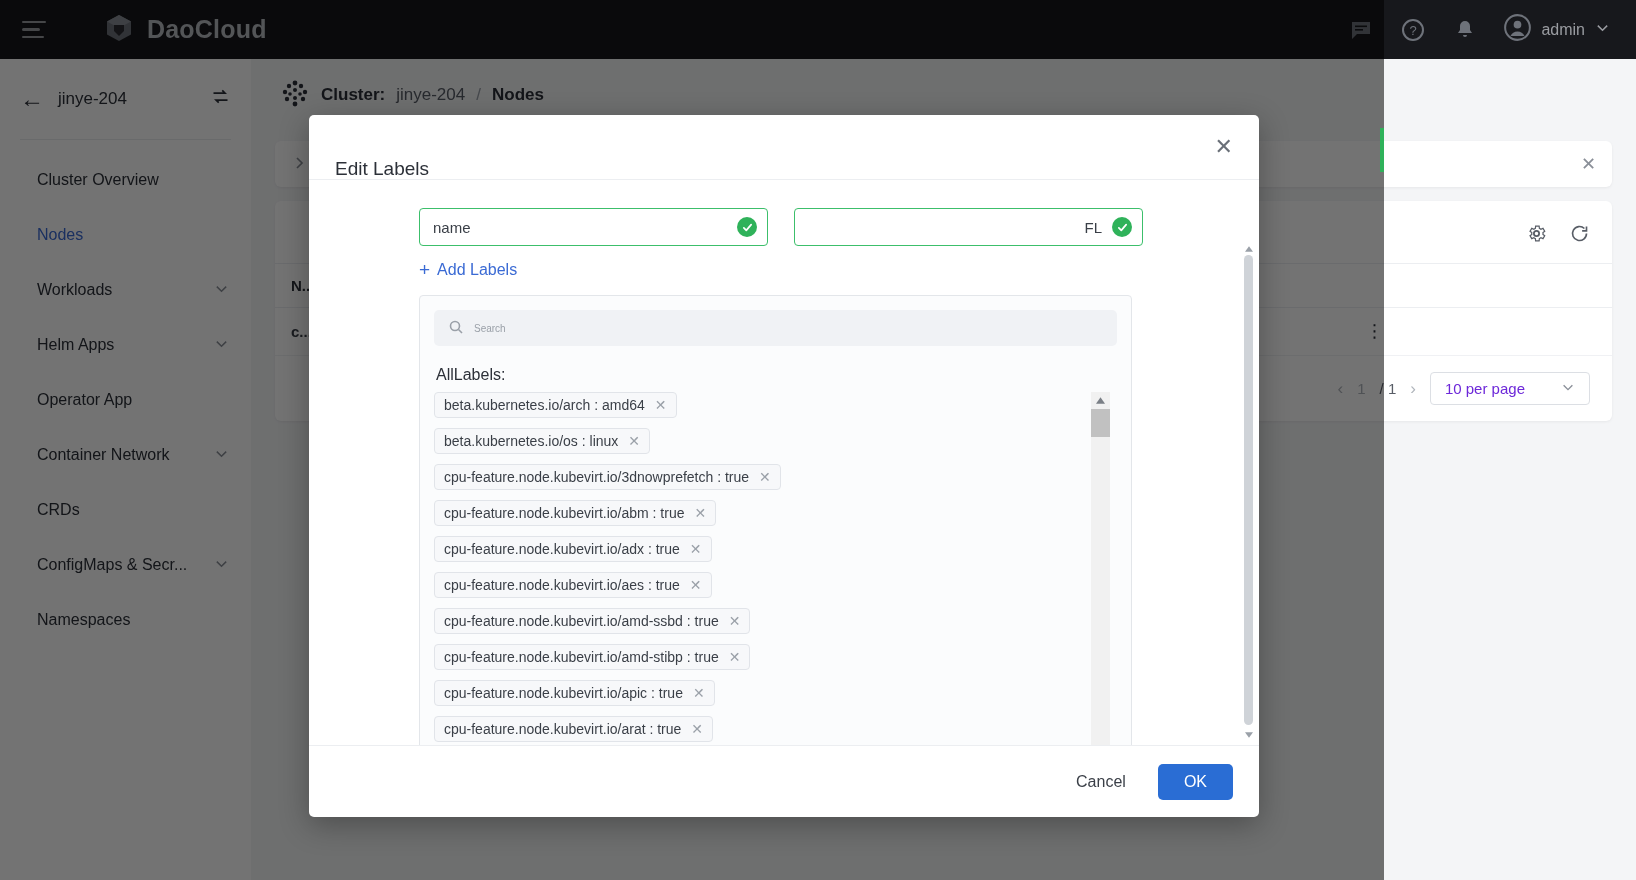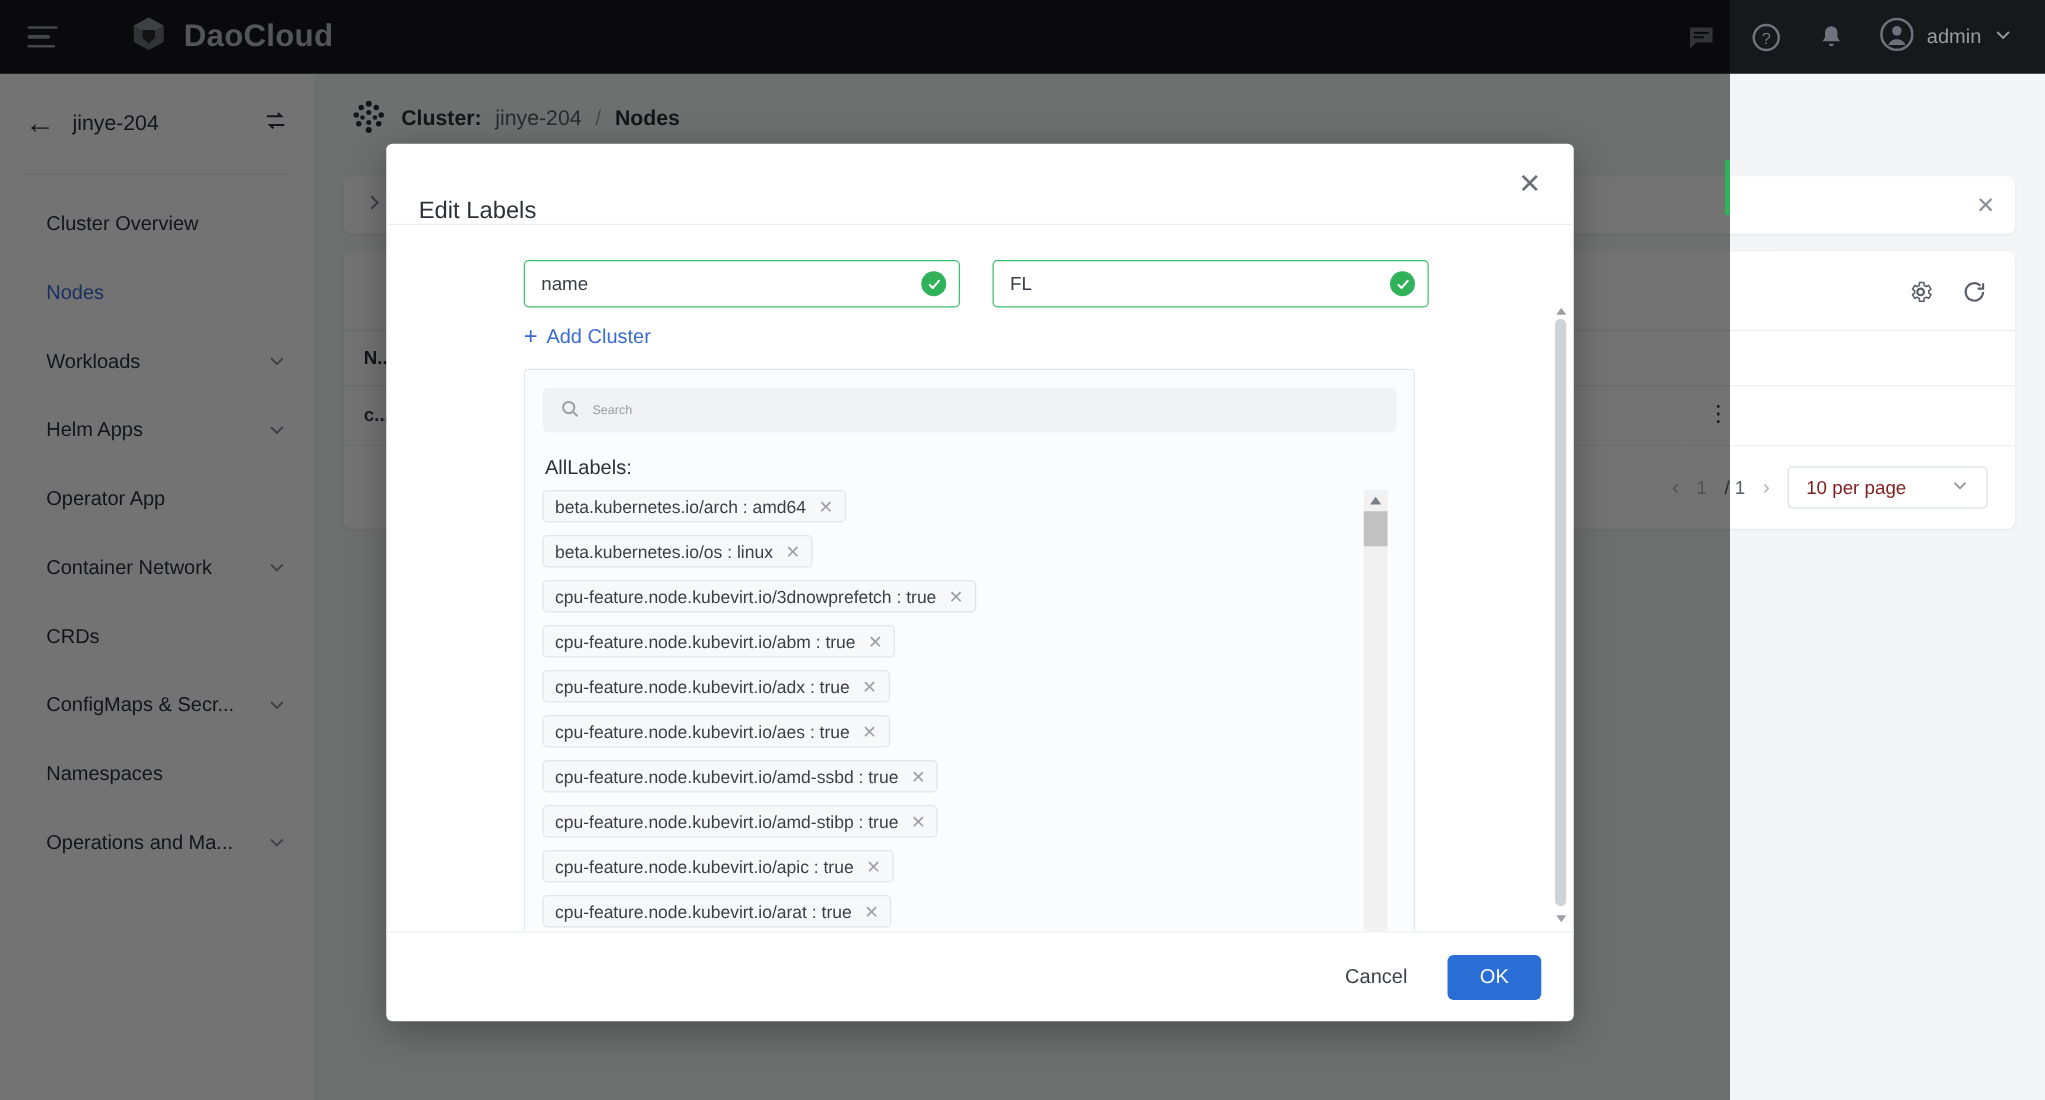--- a/index.html
+++ b/index.html
@@ -95,21 +95,21 @@
   }
   table.nodes td { padding: 15px 16px; color: #3a3f47; border-bottom: 1px solid #f0f1f4; }
   .node-name { font-weight: bold; }
   .dots-v { letter-spacing: 0; color: #2c3038; cursor: pointer; font-size: 18px; line-height: .6; }
 
   .pager { display: flex; align-items: center; justify-content: flex-end;
     gap: 14px; padding: 16px 22px; font-size: 15px; color: #585d66; }
   .pg-btn { color: #b0b5bc; cursor: pointer; font-size: 17px; }
   .pg-cur { color: #b0b5bc; }
   .per-page { border: 1px solid #dcdfe4; border-radius: 4px; padding: 7px 14px;
-    display: flex; align-items: center; gap: 36px; cursor: pointer; color: #7f1d1d; }
+    display: flex; align-items: center; gap: 36px; cursor: pointer; color: #6d28d9; }
 
   
   .overlay {
     position: absolute; inset: 0; background: rgba(0,0,0,.55); z-index: 40;
   }
 
   
   .modal {
     position: absolute; left: 309px; top: 115px;
     width: 950px; height: 702px;
@@ -130,21 +130,21 @@
   }
   .body-inner { padding-left: 110px; padding-right: 18px; }
 
   .kv-row { display: flex; gap: 26px; }
   .kv-field {
     position: relative; height: 38px; border: 1px solid #3cbf6b;
     border-radius: 4px; display: flex; align-items: center;
     padding: 0 40px 0 13px; font-size: 15px; color: #3a3f47; background: #fff;
   }
   .kv-field.key { width: 349px; }
-  .kv-field.val { width: 349px; }
+  .kv-field.val { width: 349px; justify-content: flex-end; }
   .ok-badge {
     position: absolute; right: 10px; top: 50%; transform: translateY(-50%);
     width: 20px; height: 20px; border-radius: 50%; background: #2fb25a;
     display: flex; align-items: center; justify-content: center;
   }
   .add-labels {
     margin-top: 14px; display: flex; align-items: center; gap: 7px;
     color: #3a6ad4; font-size: 16px; cursor: pointer; width: max-content;
   }
   .plus { font-size: 19px; line-height: 1; }
@@ -309,26 +309,20 @@
           <span>CRDs</span>
         </div>
         <div class="nav-item">
           <span>ConfigMaps &amp; Secr...</span>
           <span class="chev"><svg width="15" height="15" viewBox="0 0 16 16">
               <path d="M3 6l5 5 5-5" fill="none" stroke="#8a8f98" stroke-width="1.6"></path>
             </svg></span>
         </div>
         <div class="nav-item">
           <span>Namespaces</span>
-        </div>
-        <div class="nav-item">
-          <span>Operations and Ma...</span>
-          <span class="chev"><svg width="15" height="15" viewBox="0 0 16 16">
-              <path d="M3 6l5 5 5-5" fill="none" stroke="#8a8f98" stroke-width="1.6"></path>
-            </svg></span>
         </div>
       </div>
   </div>
 
   <div class="main">
     <div class="breadcrumb">
       <span>
         <svg width="30" height="30" viewBox="0 0 30 30" fill="#2c3038">
           <circle cx="15" cy="5" r="2.4"></circle>
             <circle cx="9" cy="8" r="2.2"></circle>
@@ -434,21 +428,21 @@
             <span class="ok-badge">
               <svg width="13" height="13" viewBox="0 0 16 16">
                   <path d="M3.5 8.5l3 3 6-7" fill="none" stroke="#fff" stroke-width="2.1" stroke-linecap="round" stroke-linejoin="round"></path>
                 </svg>
             </span>
           </div>
         </div>
 
         <div class="add-labels">
           <span class="plus">+</span>
-          <span>Add Cluster</span>
+          <span>Add Labels</span>
         </div>
 
         <div class="labels-box">
           <div class="search-wrap">
             <div class="search-input">
               <span>
                 <svg width="16" height="16" viewBox="0 0 16 16" fill="none" stroke="#9aa0a8" stroke-width="1.6">
                   <circle cx="7" cy="7" r="4.5"></circle>
                     <path d="M10.5 10.5L14 14"></path>
                 </svg>

